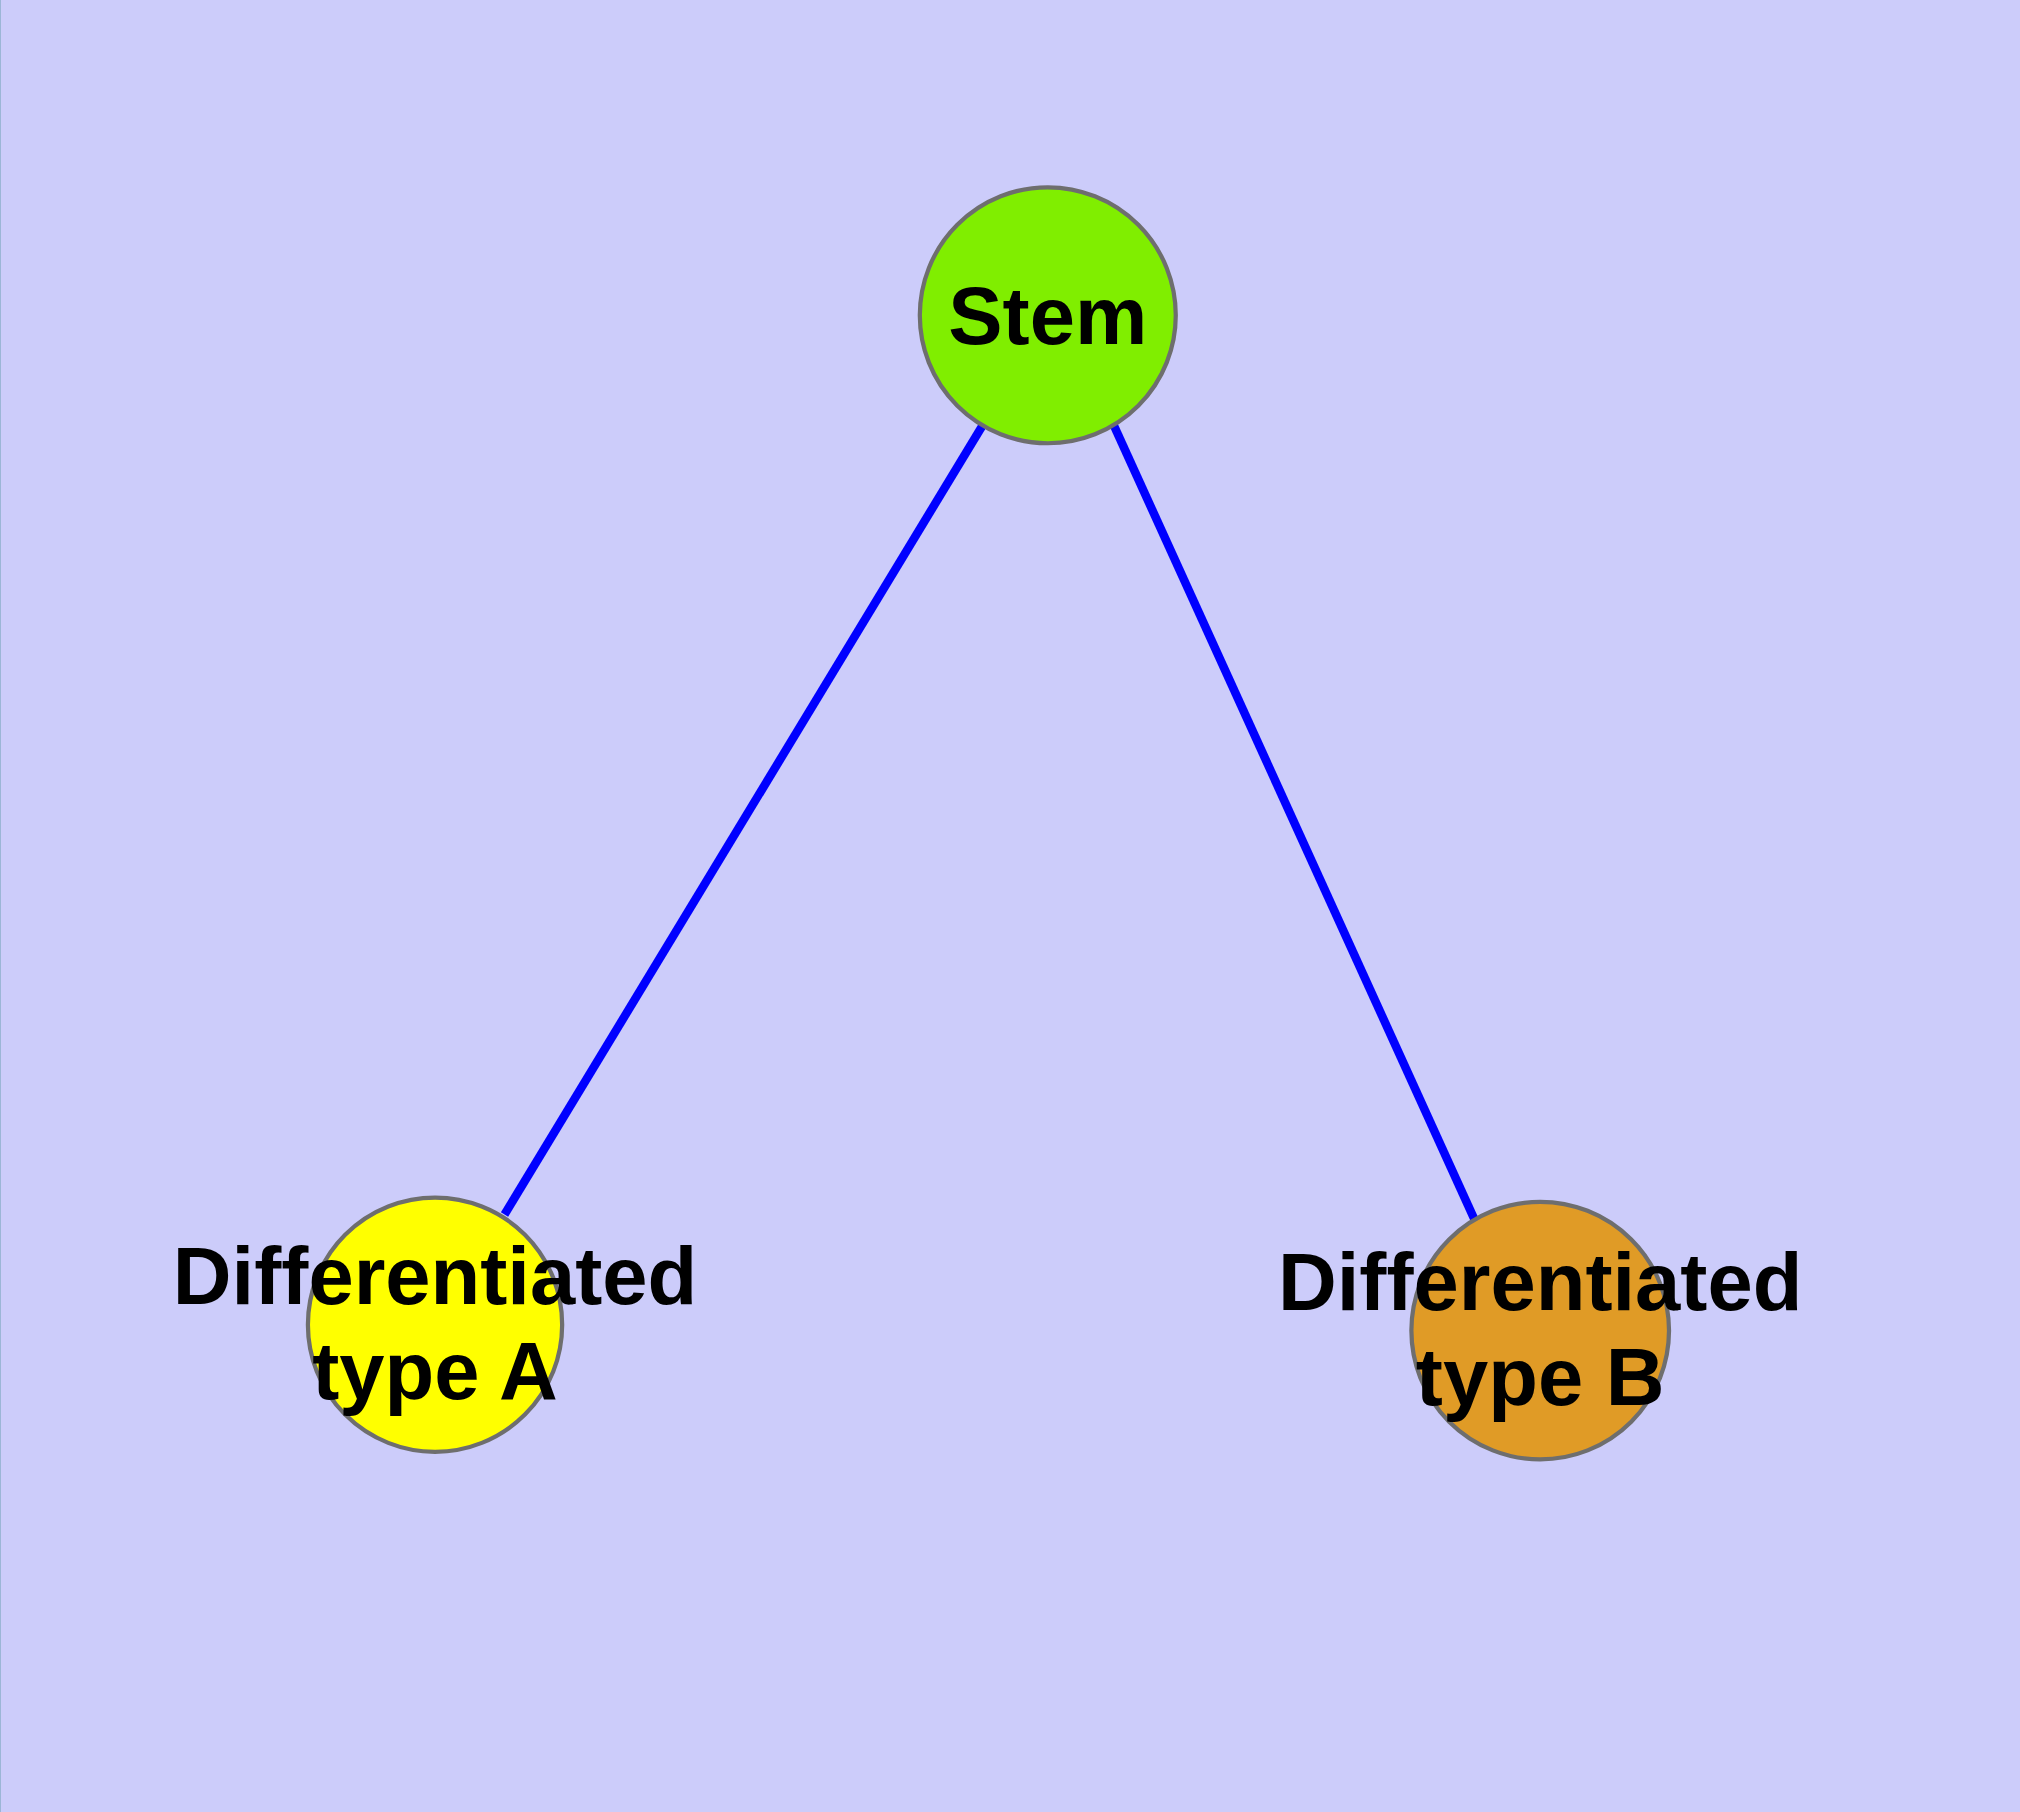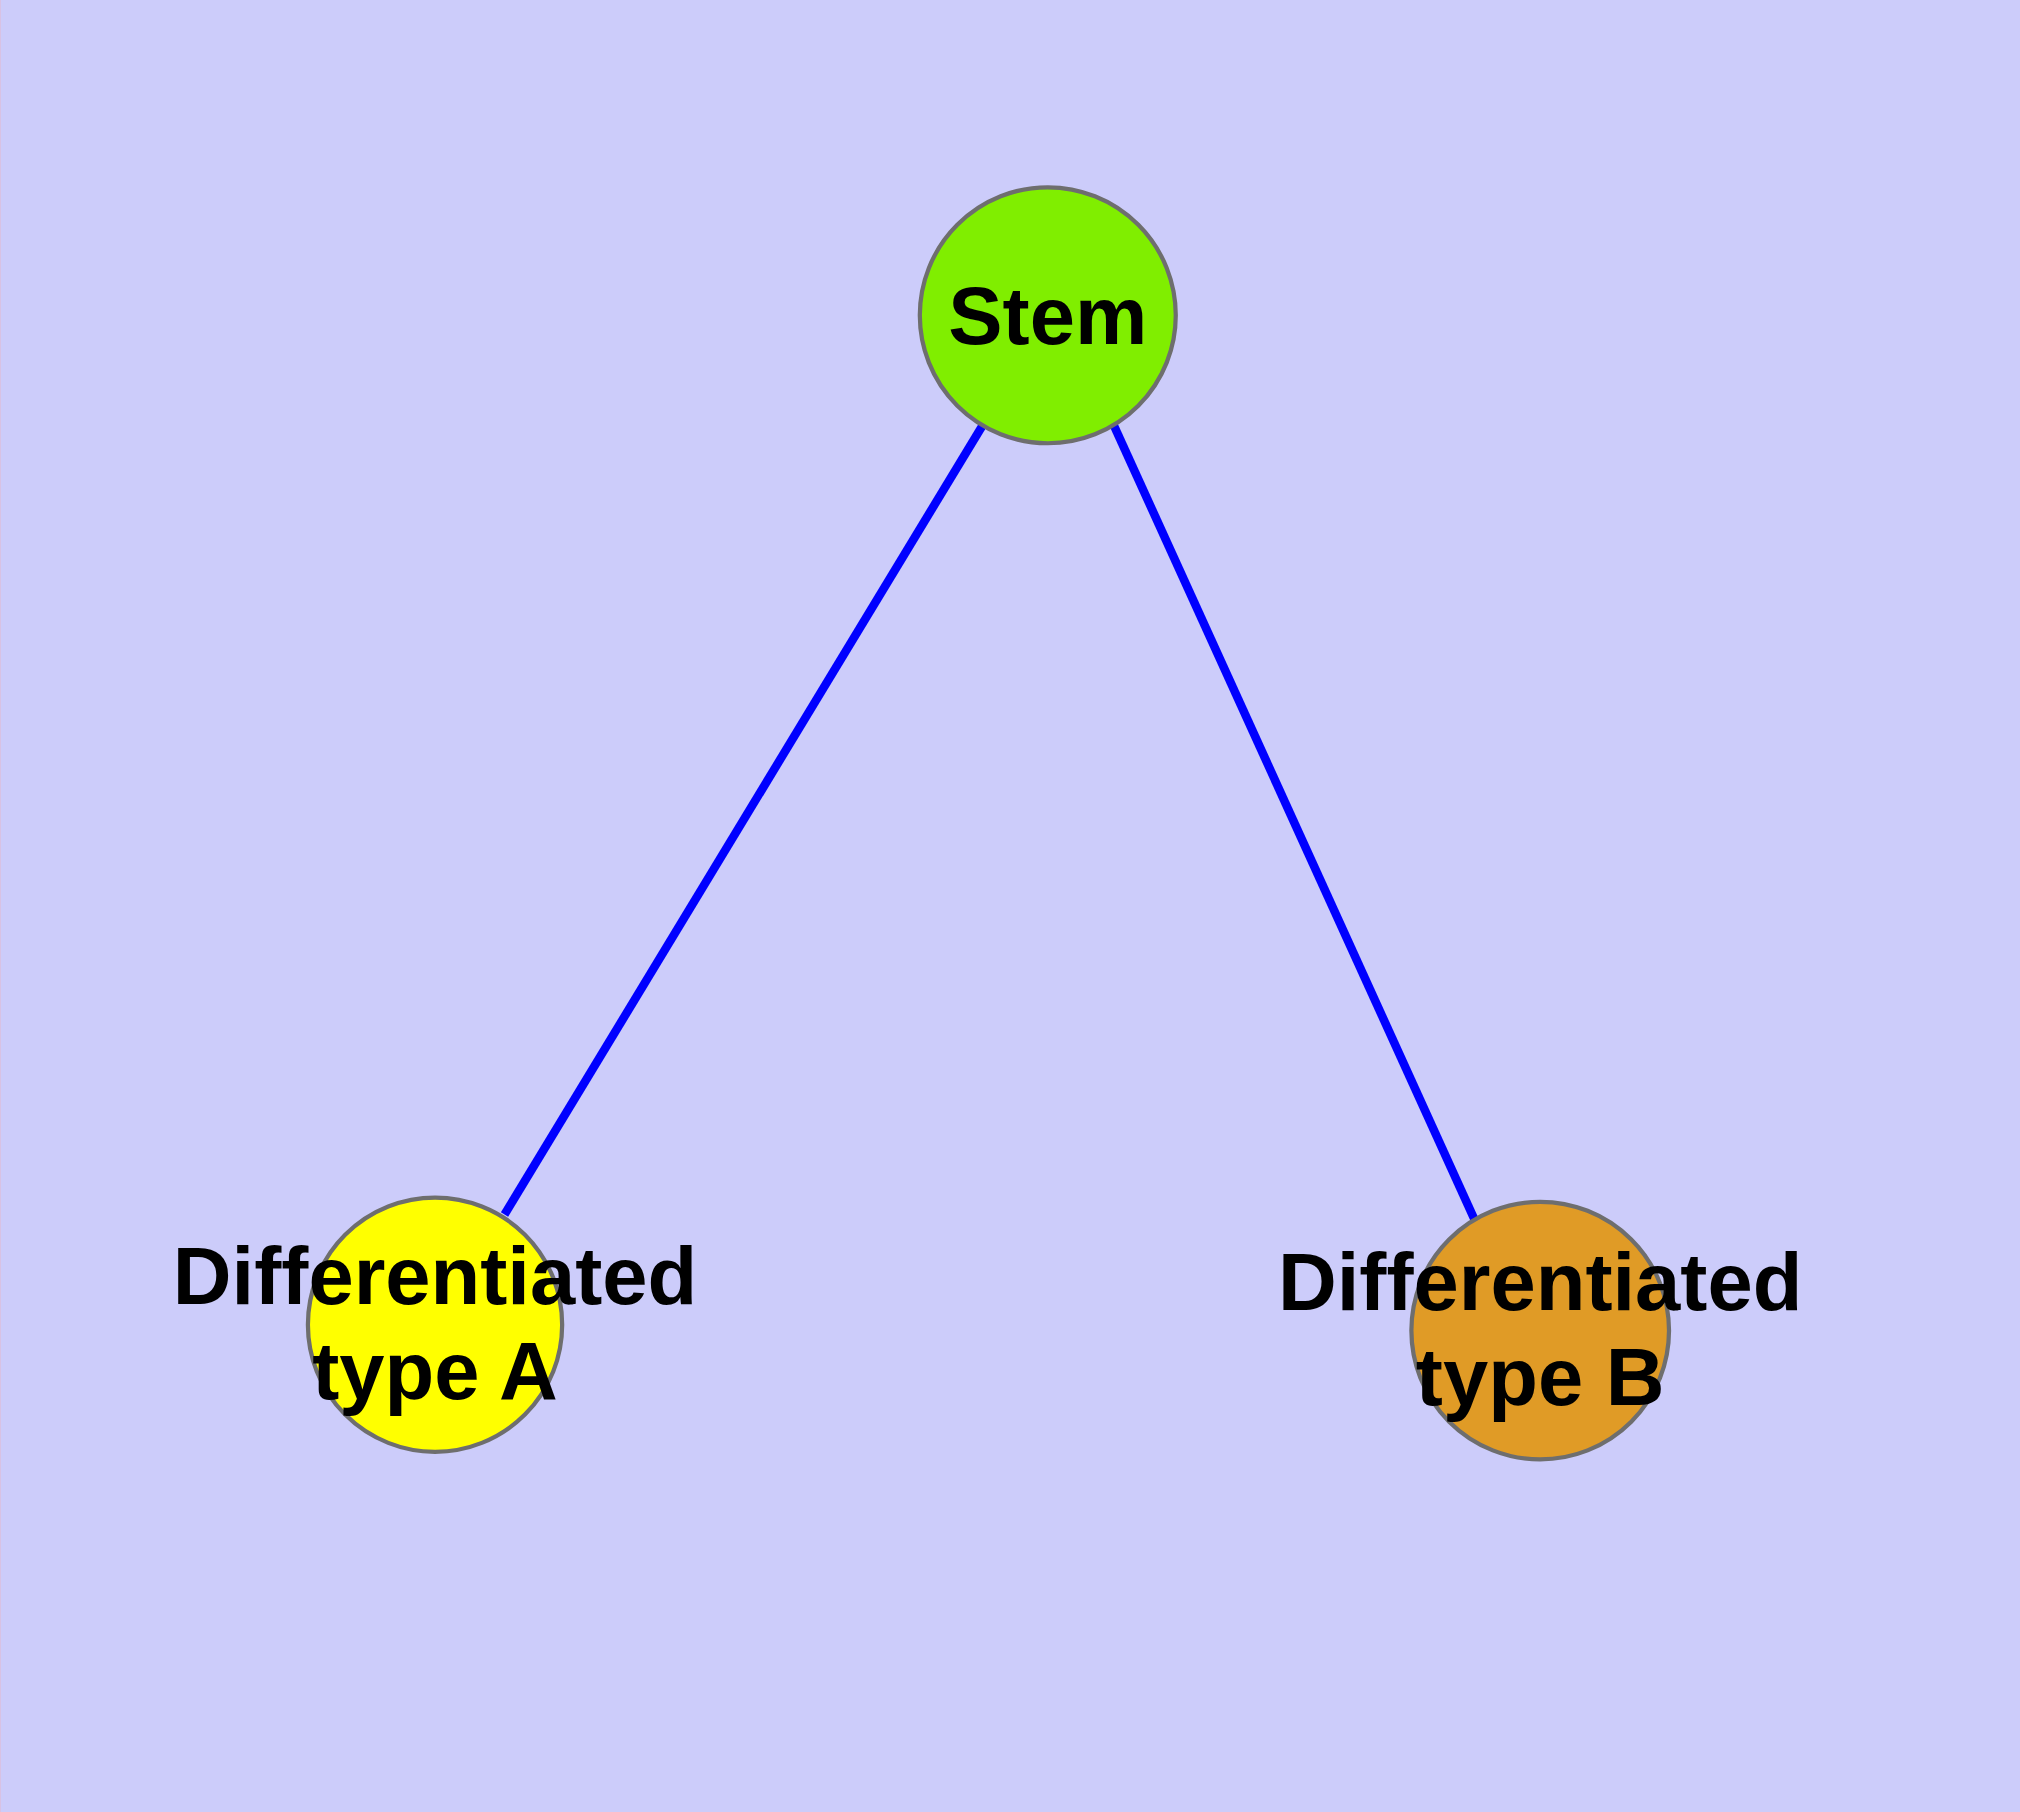--- a/index.html
+++ b/index.html
@@ -37,21 +37,21 @@
   .node-label-root {
     font-size: 96px;
   }
   .node-label-leaf {
     font-size: 96px;
   }
 </style>
 </head>
 <body>
 
-<div id="graph-canvas" style="width: 2021px; height: 1812px; background: #fca5a5;">
+<div id="graph-canvas" style="width: 2021px; height: 1812px; background: #0f766e;">
   <svg id="graph-svg" viewBox="0 0 2384 2138" style="width: 2021px; height: 1812px;">
 
     <rect x="0" y="0" width="2384" height="2138" fill="#ccccfa"></rect>
 
     <g>
       <line id="edge0" x1="1159" y1="502" x2="595" y2="1433" stroke="#0000ff" stroke-width="10" stroke-linecap="butt"></line>
       <line id="edge1" x1="1314" y1="502" x2="1740" y2="1440" stroke="#0000ff" stroke-width="10" stroke-linecap="butt"></line>
     </g>
 
     <g>

